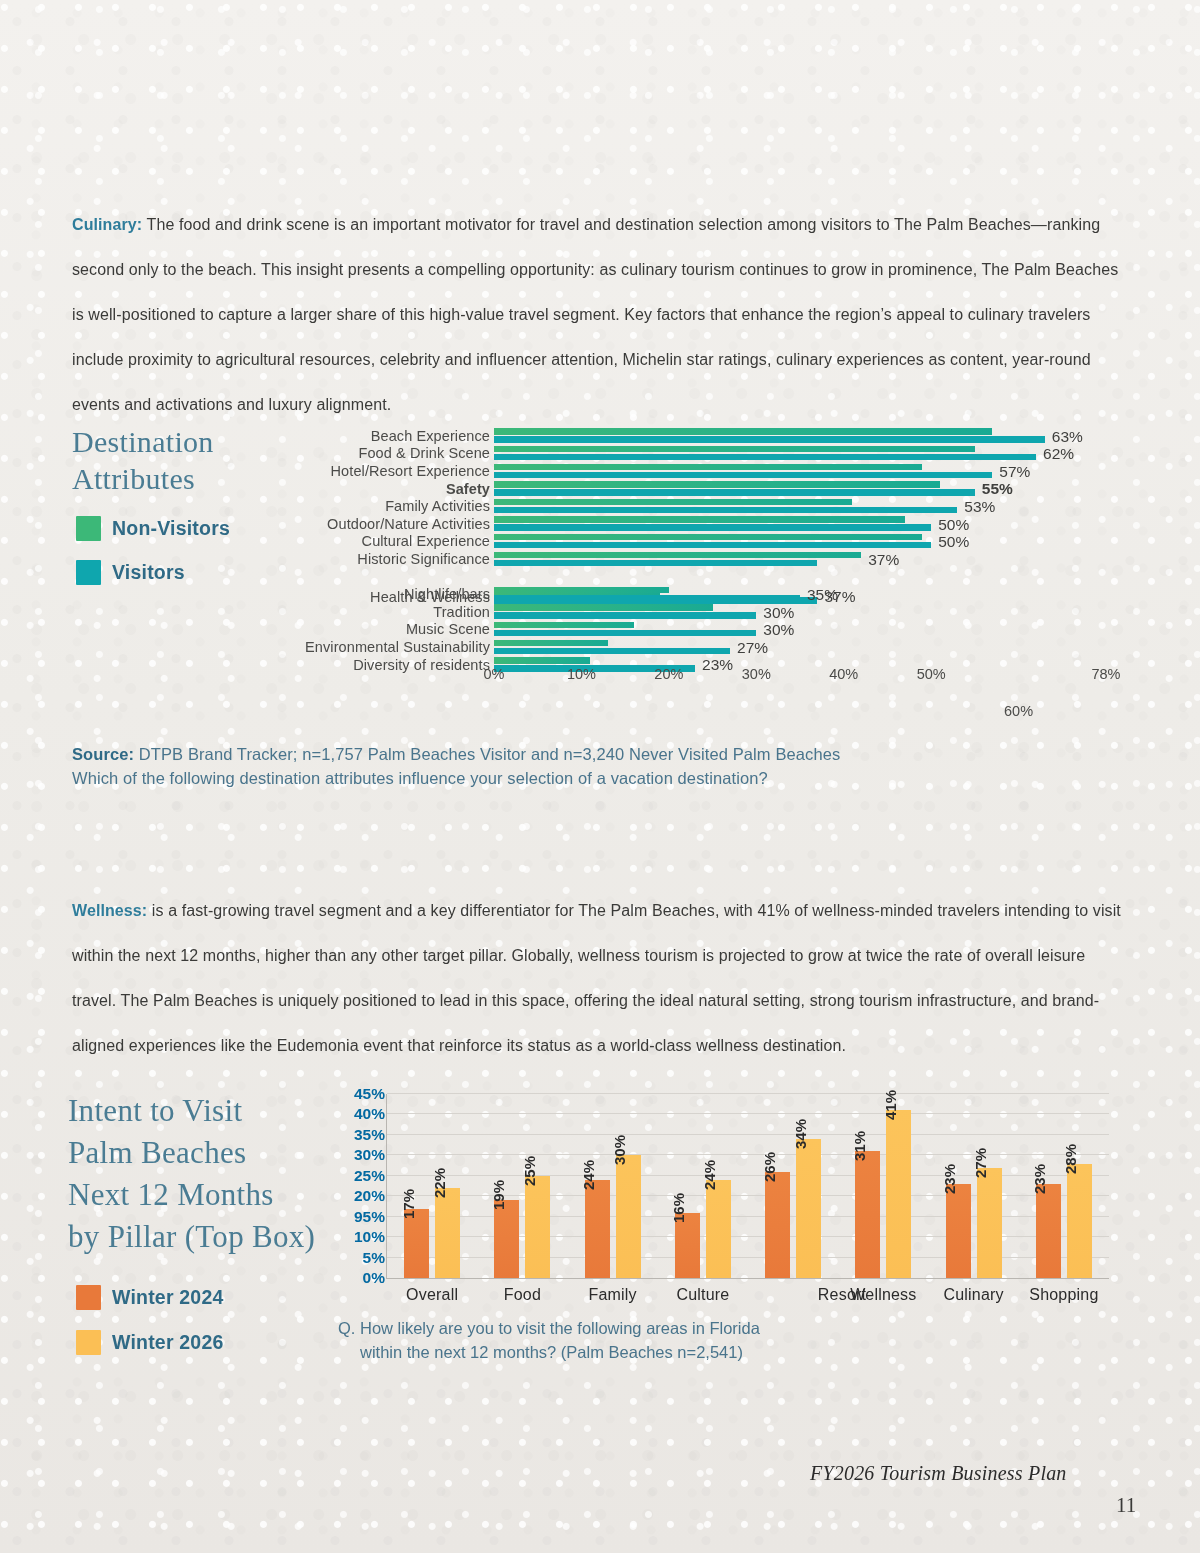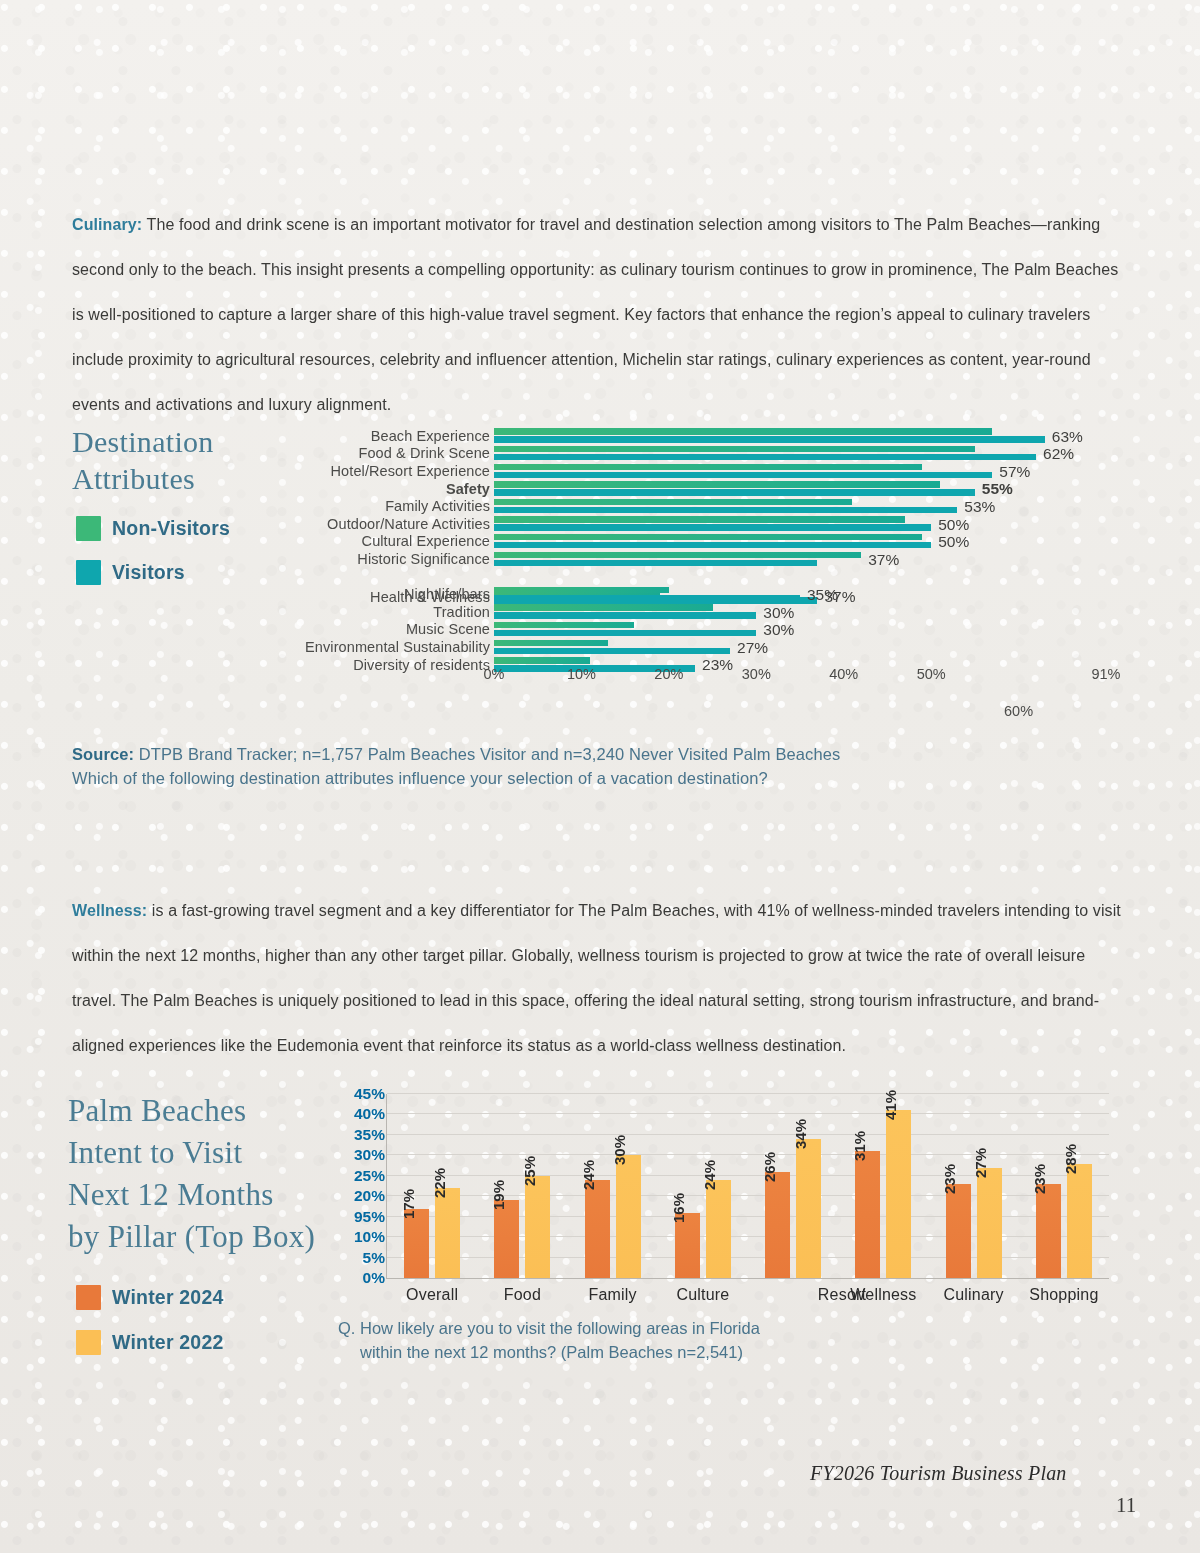--- a/index.html
+++ b/index.html
@@ -275,47 +275,47 @@
         </div>
       </div>
     <div class="hbar-axis" id="c1-axis">
         <span class="hbar-tick" style="left: 0px;">0%</span>
         <span class="hbar-tick" style="left: 87.4286px;">10%</span>
         <span class="hbar-tick" style="left: 174.857px;">20%</span>
         <span class="hbar-tick" style="left: 262.286px;">30%</span>
         <span class="hbar-tick" style="left: 349.714px;">40%</span>
         <span class="hbar-tick" style="left: 437.143px;">50%</span>
         <span class="hbar-tick" style="left: 524.571px; margin-top: 37px;">60%</span>
-        <span class="hbar-tick" style="left: 612px;">91%</span>
+        <span class="hbar-tick" style="left: 612px;">78%</span>
       </div>
   </div>
 
   <div id="source-note">
     <div><span class="src-lead">Source:</span><span> DTPB Brand Tracker; n=1,757 Palm Beaches Visitor and n=3,240 Never Visited Palm Beaches</span></div>
     <div>Which of the following destination attributes influence your selection of a vacation destination?</div>
   </div>
 
   <p class="para" id="wellness-para"><span class="lead">Wellness:</span><span> is a fast-growing travel segment and a key differentiator for The Palm Beaches, with 41% of wellness-minded travelers intending to visit within the next 12 months, higher than any other target pillar. Globally, wellness tourism is projected to grow at twice the rate of overall leisure travel. The Palm Beaches is uniquely positioned to lead in this space, offering the ideal natural setting, strong tourism infrastructure, and brand-aligned experiences like the Eudemonia event that reinforce its status as a world-class wellness destination.</span></p>
 
   <div id="chart2">
 
     <div class="chart-title-serif" id="chart2-title">
+      <div>Intent to Visit</div>
       <div>Palm Beaches</div>
-      <div>Intent to Visit</div>
       <div>Next 12 Months</div>
       <div>by Pillar (Top Box)</div>
     </div>
 
     <div class="legend-row" id="c2-legend-w24">
       <span class="legend-swatch" style="background:#e8793a"></span>
       <span class="legend-label">Winter 2024</span>
     </div>
     <div class="legend-row" id="c2-legend-w25">
       <span class="legend-swatch" style="background:#fbbf55"></span>
-      <span class="legend-label">Winter 2022</span>
+      <span class="legend-label">Winter 2026</span>
     </div>
 
     <div class="vbar-plot" id="c2-plot">
         <span class="ylab" style="bottom: 0px; transform: translateY(50%);">0%</span>
         <div class="gridline" style="bottom: 20.4444px;"></div>
         <span class="ylab" style="bottom: 20.4444px; transform: translateY(50%);">5%</span>
         <div class="gridline" style="bottom: 40.8889px;"></div>
         <span class="ylab" style="bottom: 40.8889px; transform: translateY(50%);">10%</span>
         <div class="gridline" style="bottom: 61.3333px;"></div>
         <span class="ylab" style="bottom: 61.3333px; transform: translateY(50%);">95%</span>

